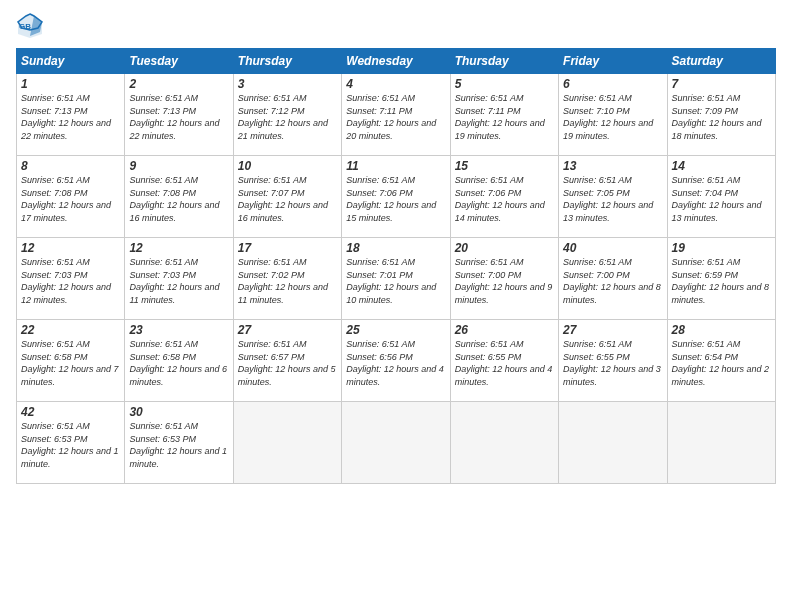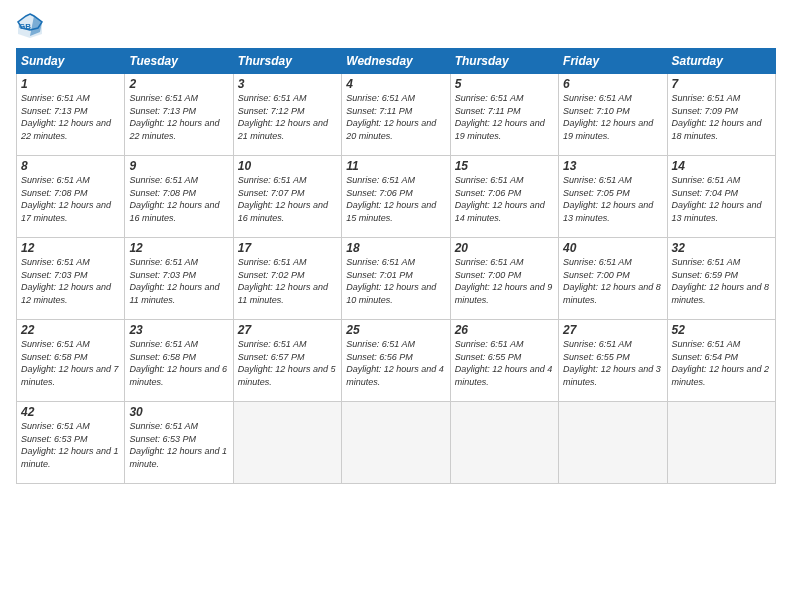--- a/index.html
+++ b/index.html
@@ -279,21 +279,21 @@
       </td>
           <td>
         <span class="day-num">40</span>
         <div class="day-info">
           Sunrise: 6:51 AM<br>
           Sunset: 7:00 PM<br>
           Daylight: 12 hours and 8 minutes.
         </div>
       </td>
           <td>
-        <span class="day-num">32</span>
+        <span class="day-num">19</span>
         <div class="day-info">
           Sunrise: 6:51 AM<br>
           Sunset: 6:59 PM<br>
           Daylight: 12 hours and 8 minutes.
         </div>
       </td>
         </tr>
         <tr>
           <td>
         <span class="day-num">22</span>
@@ -337,21 +337,21 @@
       </td>
           <td>
         <span class="day-num">27</span>
         <div class="day-info">
           Sunrise: 6:51 AM<br>
           Sunset: 6:55 PM<br>
           Daylight: 12 hours and 3 minutes.
         </div>
       </td>
           <td>
-        <span class="day-num">52</span>
+        <span class="day-num">28</span>
         <div class="day-info">
           Sunrise: 6:51 AM<br>
           Sunset: 6:54 PM<br>
           Daylight: 12 hours and 2 minutes.
         </div>
       </td>
         </tr>
         <tr>
           <td>
         <span class="day-num">42</span>

